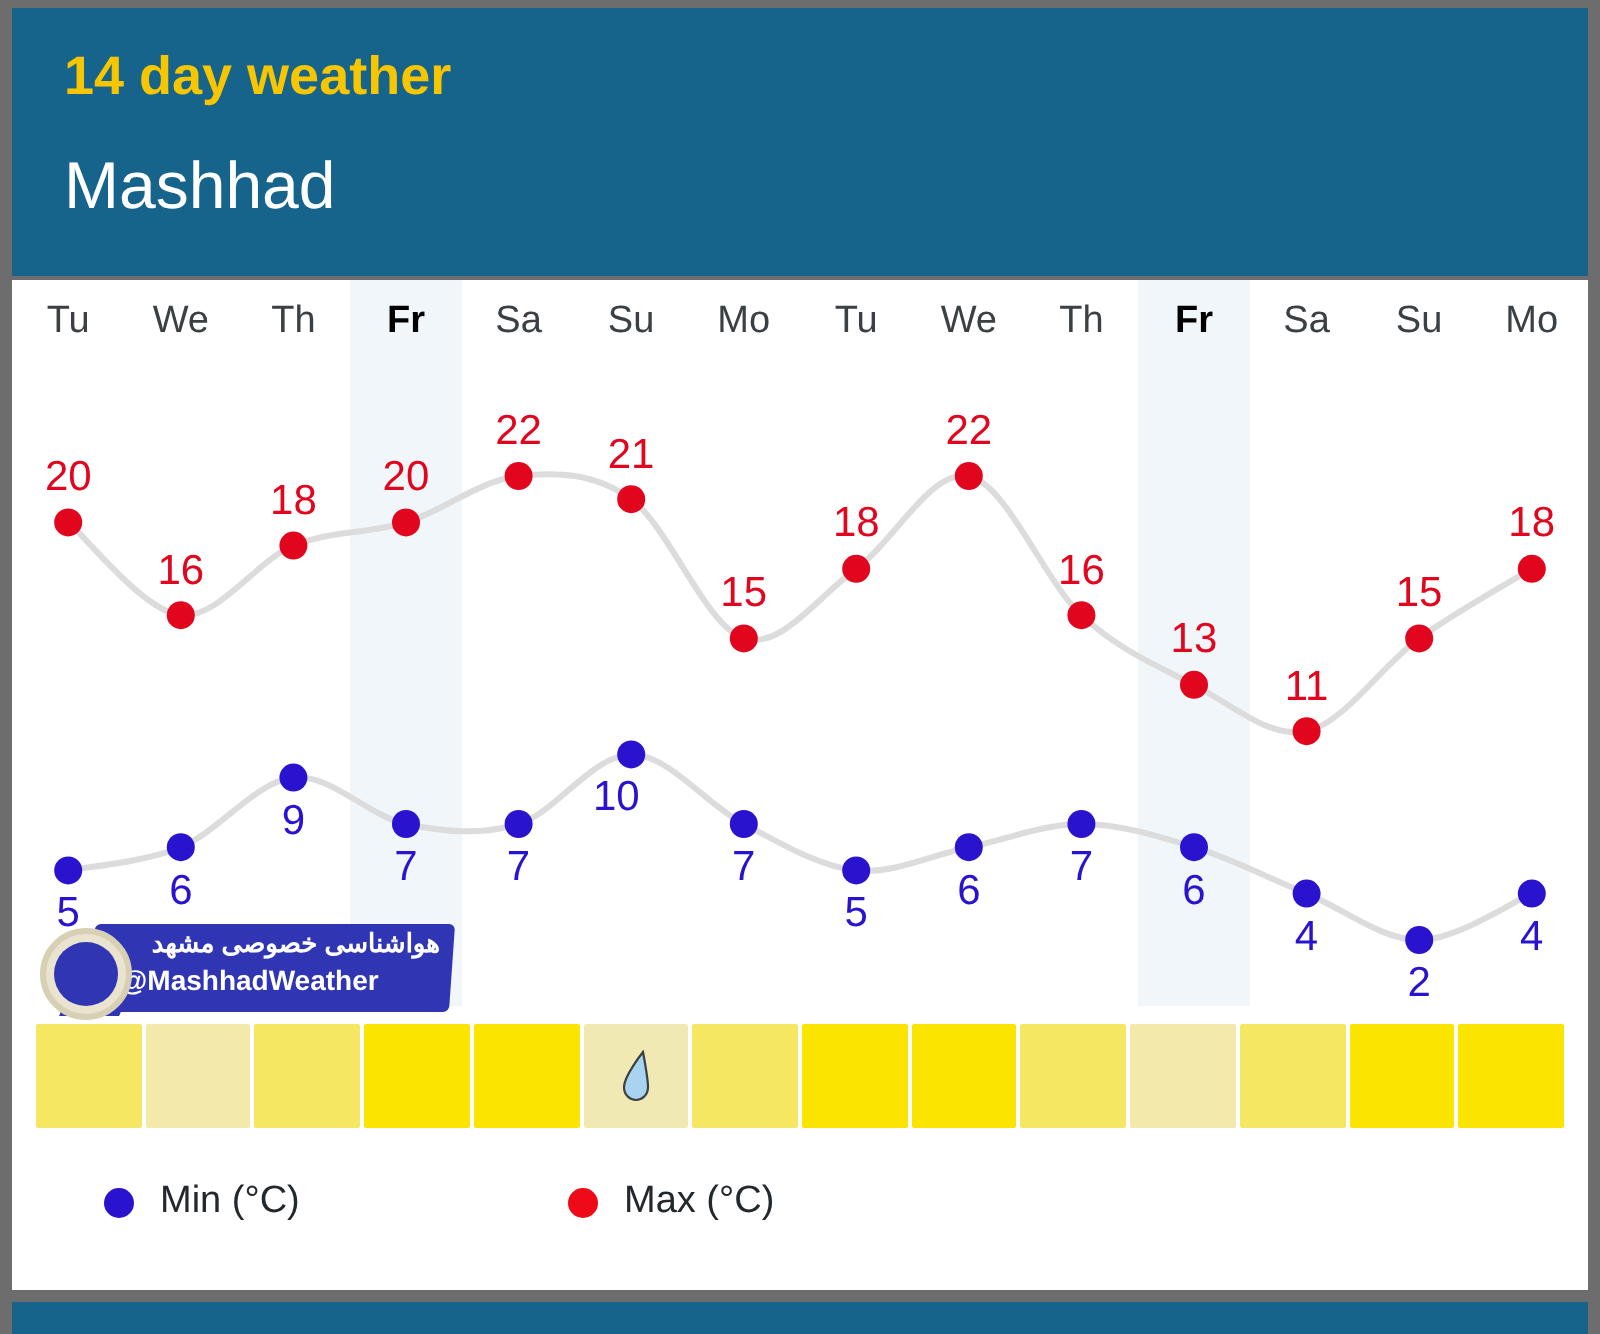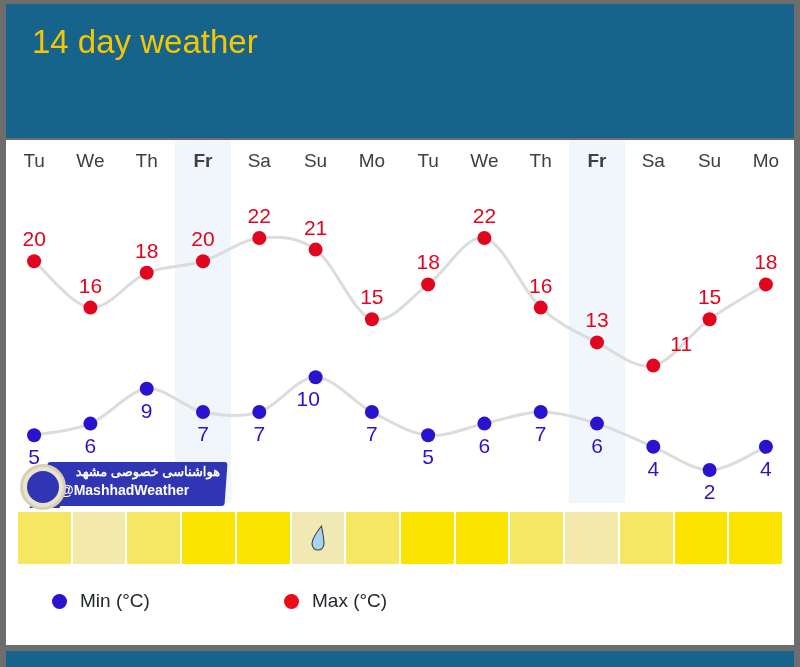--- a/index.html
+++ b/index.html
@@ -18,22 +18,22 @@
   
   .header {
     position: absolute;
     left: 6px; top: 4px;
     width: 788px; height: 134px;
     background: #16648b;
   }
   .header .title {
     position: absolute;
     left: 26px; top: 19px;
-    font-size: 33px;
-    font-weight: 400;
+    font-size: 27px;
+    font-weight: 700;
     color: #f7c600;
     letter-spacing: 0px;
     white-space: nowrap;
   }
   .header .city {
     position: absolute;
     left: 26px; top: 70px;
     font-size: 33px;
     font-weight: 400;
     color: #ffffff;
@@ -60,21 +60,21 @@
 
   
   .daylabel {
     position: absolute;
     top: 10px;
     width: 56.28px;
     text-align: center;
     font-size: 19px;
     color: #3b4044;
   }
-  .daylabel.bold { font-weight: bold; color: #404040; }
+  .daylabel.bold { font-weight: bold; color: #000000; }
 
   
   .plot {
     position: absolute;
     left: 0; top: 0;
     width: 788px; height: 370px;
   }
 
   .val-label {
     position: absolute;
@@ -213,20 +213,21 @@
     background: #16648b;
   }
 </style>
 </head>
 <body>
 
 <div id="app">
 
   <div class="header">
     <div class="title">14 day weather</div>
+    <div class="city">Mashhad</div>
   </div>
 
   <div class="card">
 
     <div id="highlights">
         <div class="hl-col" style="left: 168.857px;"></div>
         <div class="hl-col" style="left: 562.857px;"></div>
       </div>
     <div id="daylabels">
         <div class="daylabel" style="left: 0px;">Tu</div>
@@ -287,21 +288,21 @@
         <div class="val-label val-max" style="left: 56.2857px; top: 133.6px;">16</div>
         <div class="val-label val-max" style="left: 112.571px; top: 98.8px;">18</div>
         <div class="val-label val-max" style="left: 168.857px; top: 87.2px;">20</div>
         <div class="val-label val-max" style="left: 225.143px; top: 64px;">22</div>
         <div class="val-label val-max" style="left: 281.429px; top: 75.6px;">21</div>
         <div class="val-label val-max" style="left: 337.714px; top: 145.2px;">15</div>
         <div class="val-label val-max" style="left: 394px; top: 110.4px;">18</div>
         <div class="val-label val-max" style="left: 450.286px; top: 64px;">22</div>
         <div class="val-label val-max" style="left: 506.571px; top: 133.6px;">16</div>
         <div class="val-label val-max" style="left: 562.857px; top: 168.4px;">13</div>
-        <div class="val-label val-max" style="left: 619.143px; top: 191.6px; margin-left: 28px;">11</div>
+        <div class="val-label val-max" style="left: 619.143px; top: 191.6px;">11</div>
         <div class="val-label val-max" style="left: 675.429px; top: 145.2px;">15</div>
         <div class="val-label val-max" style="left: 731.714px; top: 110.4px;">18</div>
       </div>
     <div id="minlabels">
         <div class="val-label val-min" style="left: 0px; top: 305.2px;">5</div>
         <div class="val-label val-min" style="left: 56.2857px; top: 293.6px;">6</div>
         <div class="val-label val-min" style="left: 112.571px; top: 258.8px;">9</div>
         <div class="val-label val-min" style="left: 168.857px; top: 282px;">7</div>
         <div class="val-label val-min" style="left: 225.143px; top: 282px;">7</div>
         <div class="val-label val-min" style="left: 274px; top: 247.2px;">10</div>

